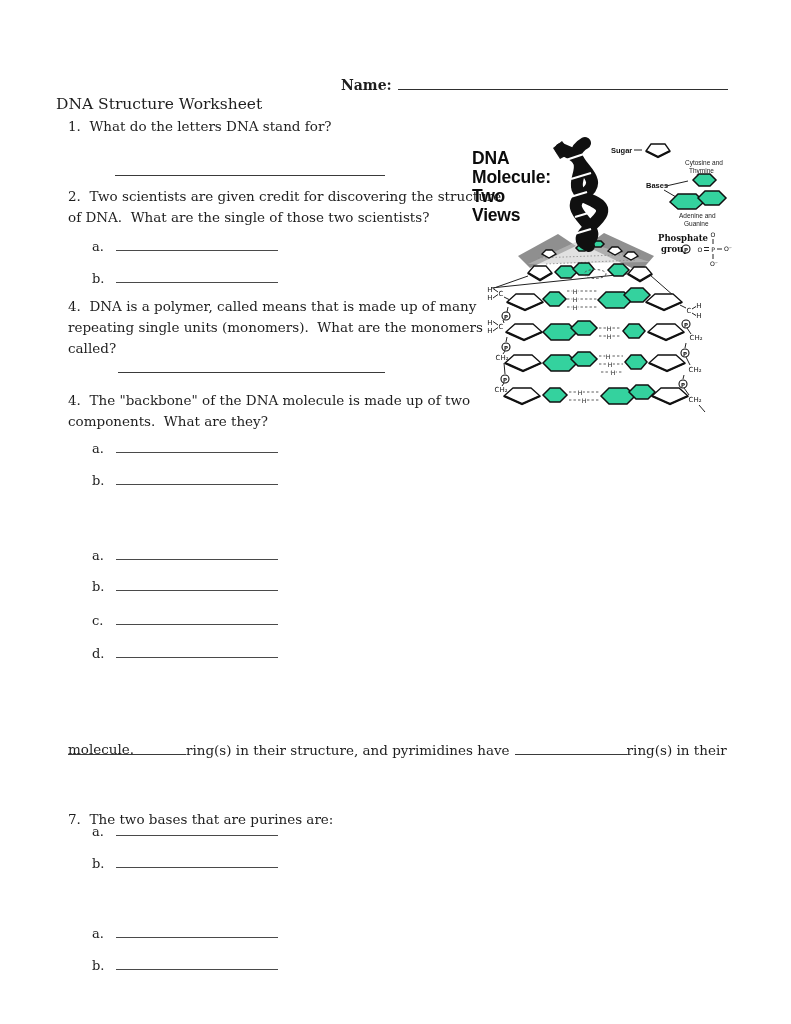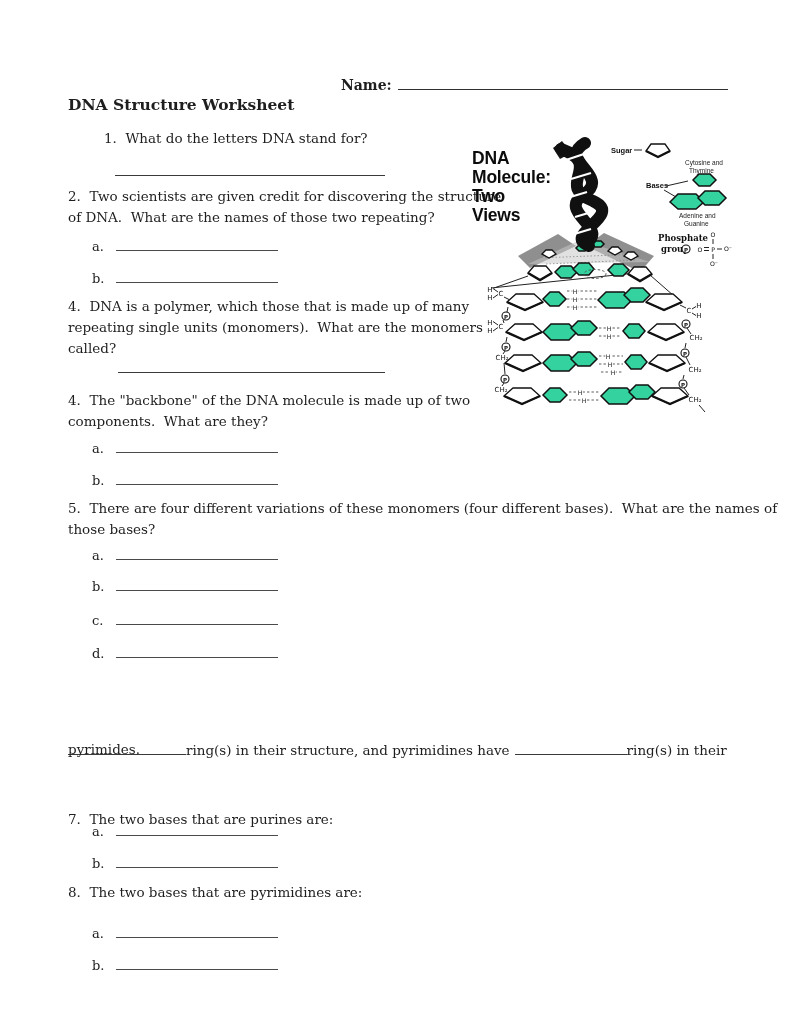--- a/index.html
+++ b/index.html
@@ -3,21 +3,21 @@
 <meta charset="utf-8">
 <style>
   * { margin:0; padding:0; box-sizing:border-box; }
   html,body { width:791px; height:1024px; }
   body { background:#ffffff; font-family:"DejaVu Serif","Liberation Serif",serif; color:#1e1e1e; position:relative; overflow:hidden; }
   .page { position:absolute; inset:0; }
 
   .name-row { position:absolute; top:76px; left:341px; font-size:14px; font-weight:bold; white-space:nowrap; }
   .name-blank { display:inline-block; width:330px; height:14px; border-bottom:1.3px solid #2f2f2f; margin-left:6px; }
 
-  .ws-title { position:absolute; top:95px; left:68px; font-size:15.5px; font-weight:bold; }
+  .ws-title { position:absolute; top:95px; left:56px; font-size:15.5px; font-weight:normal; }
 
   .q { position:absolute; left:68px; font-size:13.5px; line-height:21px; white-space:pre; }
   .q .b { font-weight:normal; }
 
   .longblank { position:absolute; border-bottom:1.3px solid #3a3a3a; height:14px; }
 
   .ans { position:absolute; left:92px; font-size:13px; white-space:nowrap; }
   .ans .letter { display:inline-block; width:24px; }
   .ans .blank { display:inline-block; width:162px; height:14px; border-bottom:1.2px solid #4a4a4a; }
 
@@ -47,48 +47,46 @@
 <body>
 
 <div class="page">
 
   <div class="name-row">
     <span>Name:</span><span class="name-blank"></span>
   </div>
 
   <div class="ws-title">DNA Structure Worksheet</div>
 
-  <div class="q" style="top:128px;margin-left:36px;">1.  What do the letters DNA stand for?</div>
+  <div class="q" style="top:116px;">1.  What do the letters DNA stand for?</div>
   <div class="longblank" style="top:162px; left:115px; width:270px;"></div>
 
-  <div class="q" style="top:186px;"><span>2.  Two scientists are given credit for discovering the structure</span><br><span>of DNA.  What are the names of those two repeating?</span></div>
+  <div class="q" style="top:186px;"><span>2.  Two scientists are given credit for discovering the structure</span><br><span>of DNA.  What are the single of those two scientists?</span></div>
   <div class="ans" style="top:237px;"><span class="letter">a.</span><span class="blank"></span></div>
   <div class="ans" style="top:269px;"><span class="letter">b.</span><span class="blank"></span></div>
 
-  <div class="q" style="top:296px;"><span>4.  DNA is a </span><span class="b">polymer</span><span>, which those that is made up of many</span><br><span>repeating single units </span><span class="b">(monomers)</span><span>.  What are the monomers</span><br><span>called?</span></div>
+  <div class="q" style="top:296px;"><span>4.  DNA is a </span><span class="b">polymer</span><span>, called means that is made up of many</span><br><span>repeating single units </span><span class="b">(monomers)</span><span>.  What are the monomers</span><br><span>called?</span></div>
   <div class="longblank" style="top:359px; left:118px; width:267px;"></div>
 
   <div class="q" style="top:390px;"><span>4.  The "backbone" of the DNA molecule is made up of two</span><br><span>components.  What are they?</span></div>
   <div class="ans" style="top:439px;"><span class="letter">a.</span><span class="blank"></span></div>
   <div class="ans" style="top:471px;"><span class="letter">b.</span><span class="blank"></span></div>
 
-  <div class="q" style="top:498px;"><span>5.  There are four different variations of these monomers (four different bases).  What are the names of</span><br><span>those bases?</span></div>
   <div class="ans" style="top:546px;"><span class="letter">a.</span><span class="blank"></span></div>
   <div class="ans" style="top:577px;"><span class="letter">b.</span><span class="blank"></span></div>
   <div class="ans" style="top:611px;"><span class="letter">c.</span><span class="blank"></span></div>
   <div class="ans" style="top:644px;"><span class="letter">d.</span><span class="blank"></span></div>
 
   <div class="q" style="top:740px; white-space:nowrap;"><span class="inblank" style="width:118px;"></span><span>ring(s) in their structure, and pyrimidines have</span><span class="inblank" style="width:112px; margin-left:5px;"></span><span>ring(s) in their</span></div>
-  <div class="q" style="top:739px;">pyrimides.</div>
+  <div class="q" style="top:739px;">molecule.</div>
 
   <div class="q" style="top:809px;">7.  The two bases that are purines are:</div>
   <div class="ans" style="top:822px;"><span class="letter">a.</span><span class="blank"></span></div>
   <div class="ans" style="top:854px;"><span class="letter">b.</span><span class="blank"></span></div>
 
-  <div class="q" style="top:882px;">8.  The two bases that are pyrimidines are:</div>
   <div class="ans" style="top:924px;"><span class="letter">a.</span><span class="blank"></span></div>
   <div class="ans" style="top:956px;"><span class="letter">b.</span><span class="blank"></span></div>
 
   <svg class="figure" viewBox="0 0 332 285">
 
     <g>
       <text class="ft" x="14" y="28">DNA</text>
       <text class="ft" x="14" y="47">Molecule:</text>
       <text class="ft" x="14" y="66">Two</text>
       <text class="ft" x="14" y="85">Views</text>

